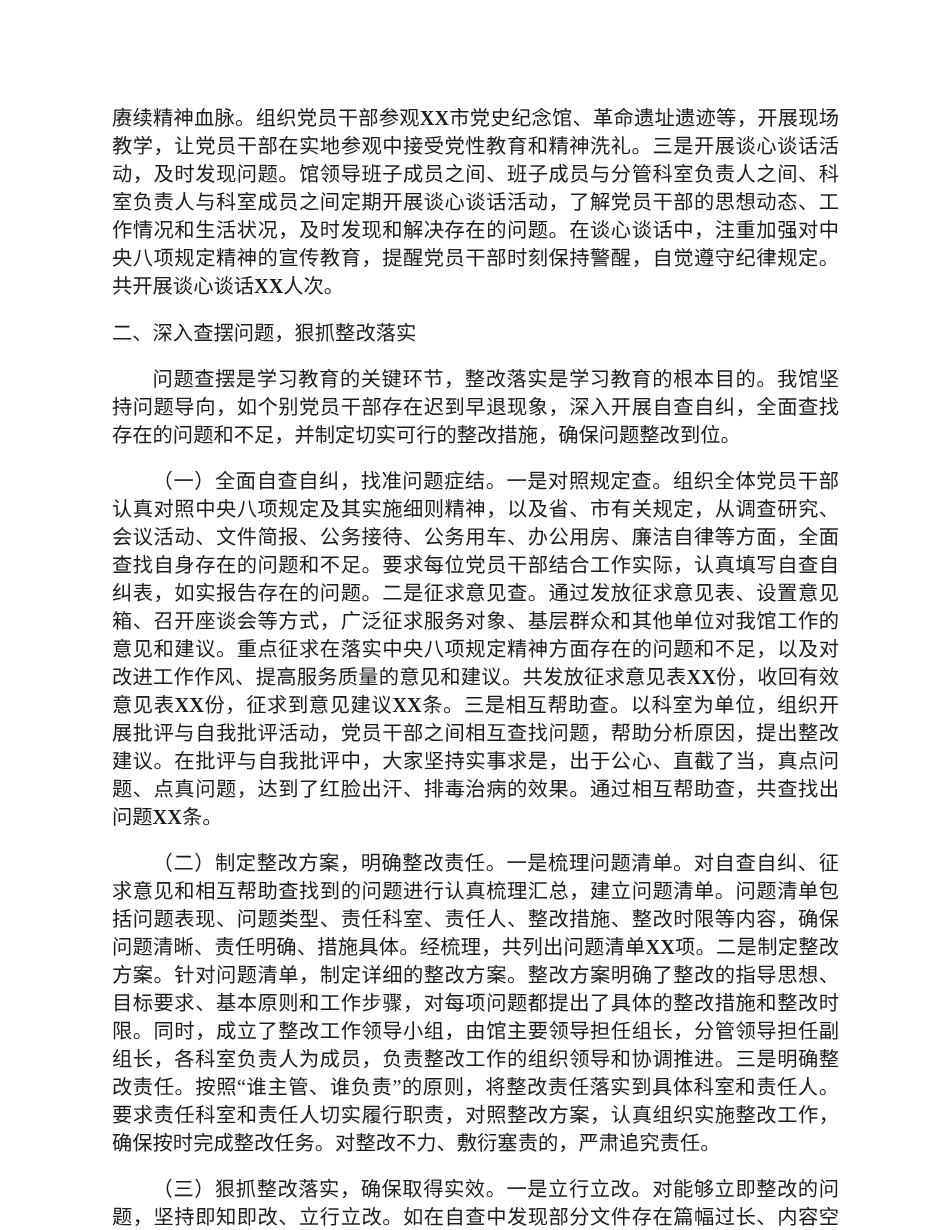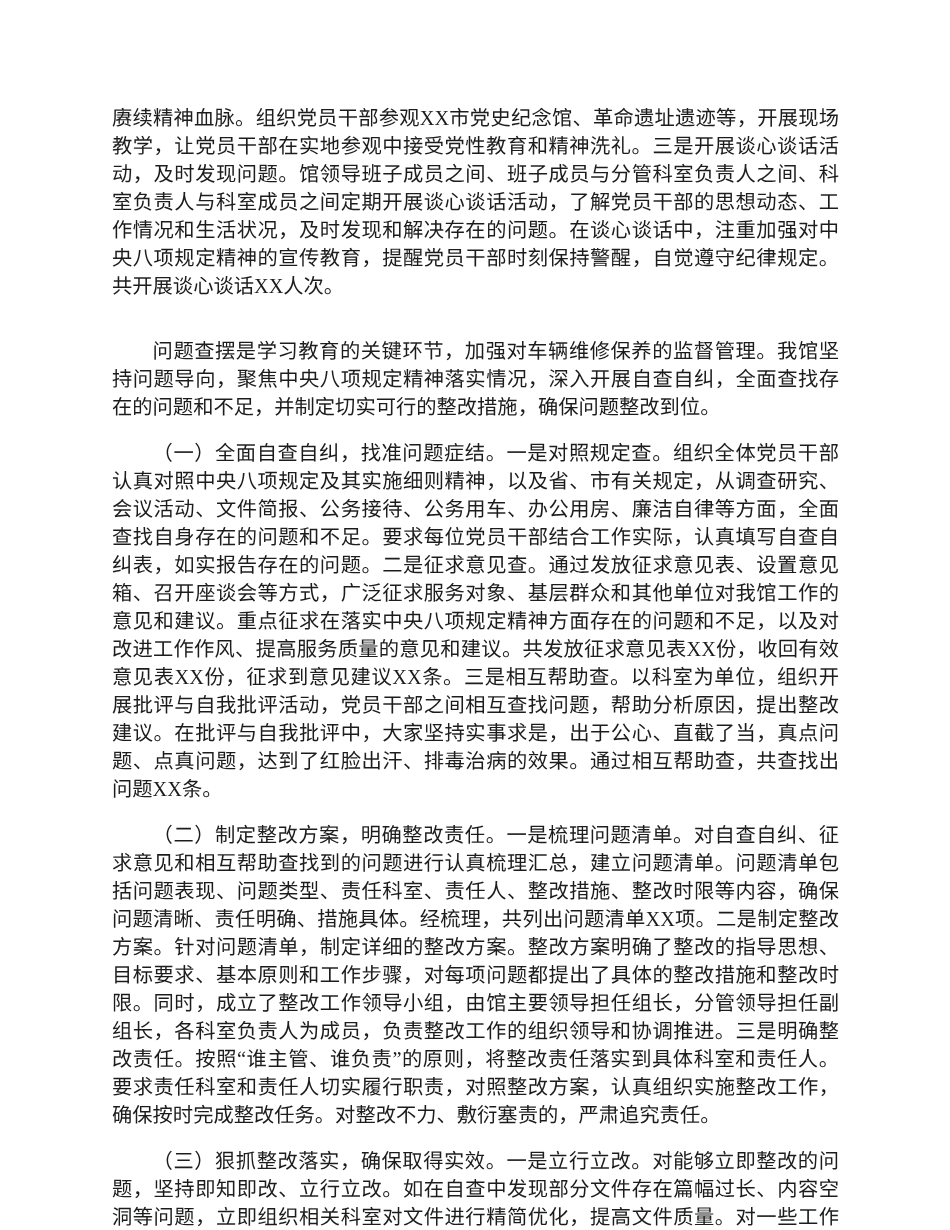--- a/index.html
+++ b/index.html
@@ -65,38 +65,39 @@
   }
 
   .gap-sm { height: 18px; }
   .gap-md { height: 19px; }
 
   b, .b {
     font-weight: normal;
   }
 
   .xx {
-    font-weight: normal;
+    font-weight: bold;
     font-family: "Liberation Serif", "DejaVu Serif", serif;
   }
 </style>
 </head>
 <body>
 
 <div id="page">
   <div id="doc-body">
 
     <p class="para cont">赓续精神血脉。组织党员干部参观<b class="xx">XX</b>市党史纪念馆、革命遗址遗迹等，开展现场教学，让党员干部在实地参观中接受党性教育和精神洗礼。<b class="b">三是</b>开展谈心谈话活动，及时发现问题。馆领导班子成员之间、班子成员与分管科室负责人之间、科室负责人与科室成员之间定期开展谈心谈话活动，了解党员干部的思想动态、工作情况和生活状况，及时发现和解决存在的问题。在谈心谈话中，注重加强对中央八项规定精神的宣传教育，提醒党员干部时刻保持警醒，自觉遵守纪律规定。共开展谈心谈话<b class="xx">XX</b>人次。</p>
 
     <div class="gap-md"></div>
 
+    <p class="heading">二、深入查摆问题，狠抓整改落实</p>
 
     <div class="gap-sm"></div>
 
-    <p class="para indent">问题查摆是学习教育的关键环节，加强对车辆维修保养的监督管理。我馆坚持问题导向，聚焦中央八项规定精神落实情况，深入开展自查自纠，全面查找存在的问题和不足，并制定切实可行的整改措施，确保问题整改到位。</p>
+    <p class="para indent">问题查摆是学习教育的关键环节，整改落实是学习教育的根本目的。我馆坚持问题导向，如个别党员干部存在迟到早退现象，深入开展自查自纠，全面查找存在的问题和不足，并制定切实可行的整改措施，确保问题整改到位。</p>
 
     <div class="gap-sm"></div>
 
     <p class="para indent">（一）全面自查自纠，找准问题症结。<b class="b">一是</b>对照规定查。组织全体党员干部认真对照中央八项规定及其实施细则精神，以及省、市有关规定，从调查研究、会议活动、文件简报、公务接待、公务用车、办公用房、廉洁自律等方面，全面查找自身存在的问题和不足。要求每位党员干部结合工作实际，认真填写自查自纠表，如实报告存在的问题。<b class="b">二是</b>征求意见查。通过发放征求意见表、设置意见箱、召开座谈会等方式，广泛征求服务对象、基层群众和其他单位对我馆工作的意见和建议。重点征求在落实中央八项规定精神方面存在的问题和不足，以及对改进工作作风、提高服务质量的意见和建议。共发放征求意见表<b class="xx">XX</b>份，收回有效意见表<b class="xx">XX</b>份，征求到意见建议<b class="xx">XX</b>条。<b class="b">三是</b>相互帮助查。以科室为单位，组织开展批评与自我批评活动，党员干部之间相互查找问题，帮助分析原因，提出整改建议。在批评与自我批评中，大家坚持实事求是，出于公心、直截了当，真点问题、点真问题，达到了红脸出汗、排毒治病的效果。通过相互帮助查，共查找出问题<b class="xx">XX</b>条。</p>
 
     <div class="gap-sm"></div>
 
     <p class="para indent">（二）制定整改方案，明确整改责任。<b class="b">一是</b>梳理问题清单。对自查自纠、征求意见和相互帮助查找到的问题进行认真梳理汇总，建立问题清单。问题清单包括问题表现、问题类型、责任科室、责任人、整改措施、整改时限等内容，确保问题清晰、责任明确、措施具体。经梳理，共列出问题清单<b class="xx">XX</b>项。<b class="b">二是</b>制定整改方案。针对问题清单，制定详细的整改方案。整改方案明确了整改的指导思想、目标要求、基本原则和工作步骤，对每项问题都提出了具体的整改措施和整改时限。同时，成立了整改工作领导小组，由馆主要领导担任组长，分管领导担任副组长，各科室负责人为成员，负责整改工作的组织领导和协调推进。<b class="b">三是</b>明确整改责任。按照“谁主管、谁负责”的原则，将整改责任落实到具体科室和责任人。要求责任科室和责任人切实履行职责，对照整改方案，认真组织实施整改工作，确保按时完成整改任务。对整改不力、敷衍塞责的，严肃追究责任。</p>
 
     <div class="gap-sm"></div>

